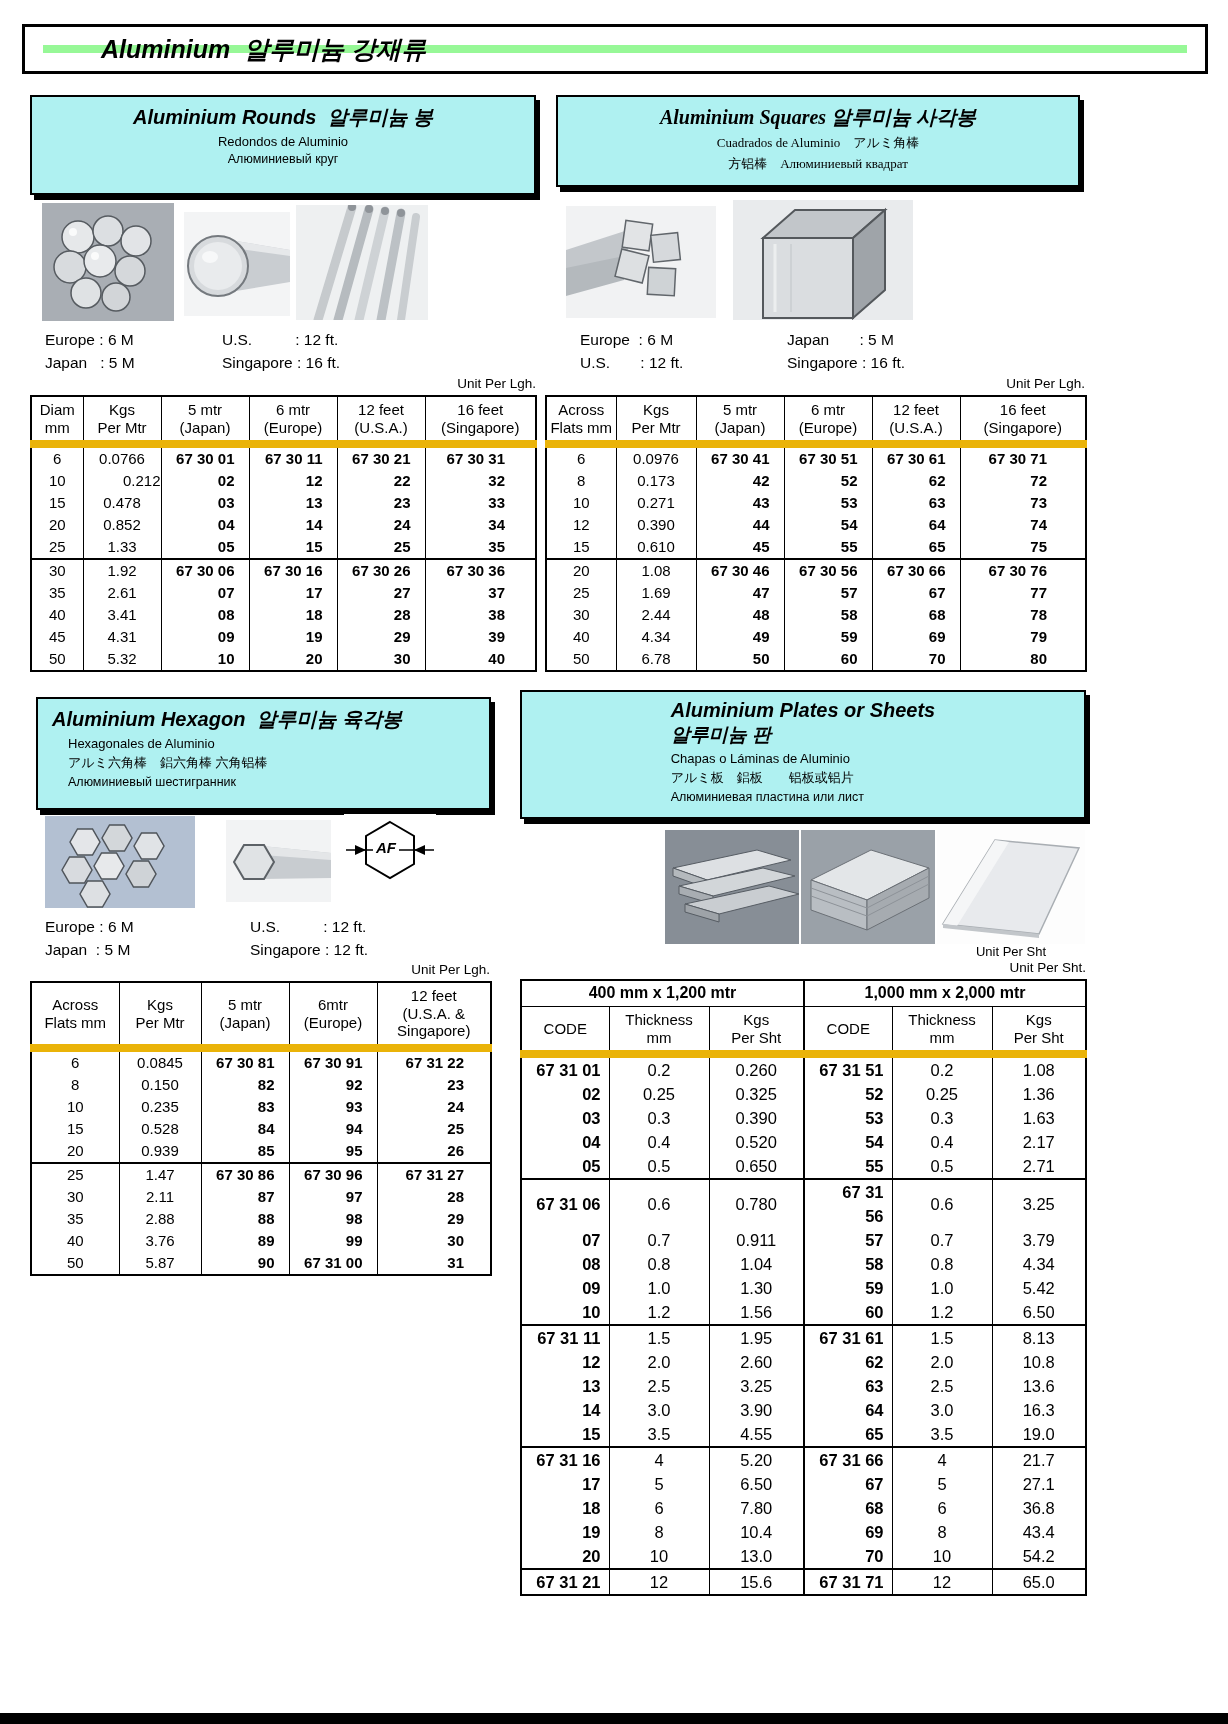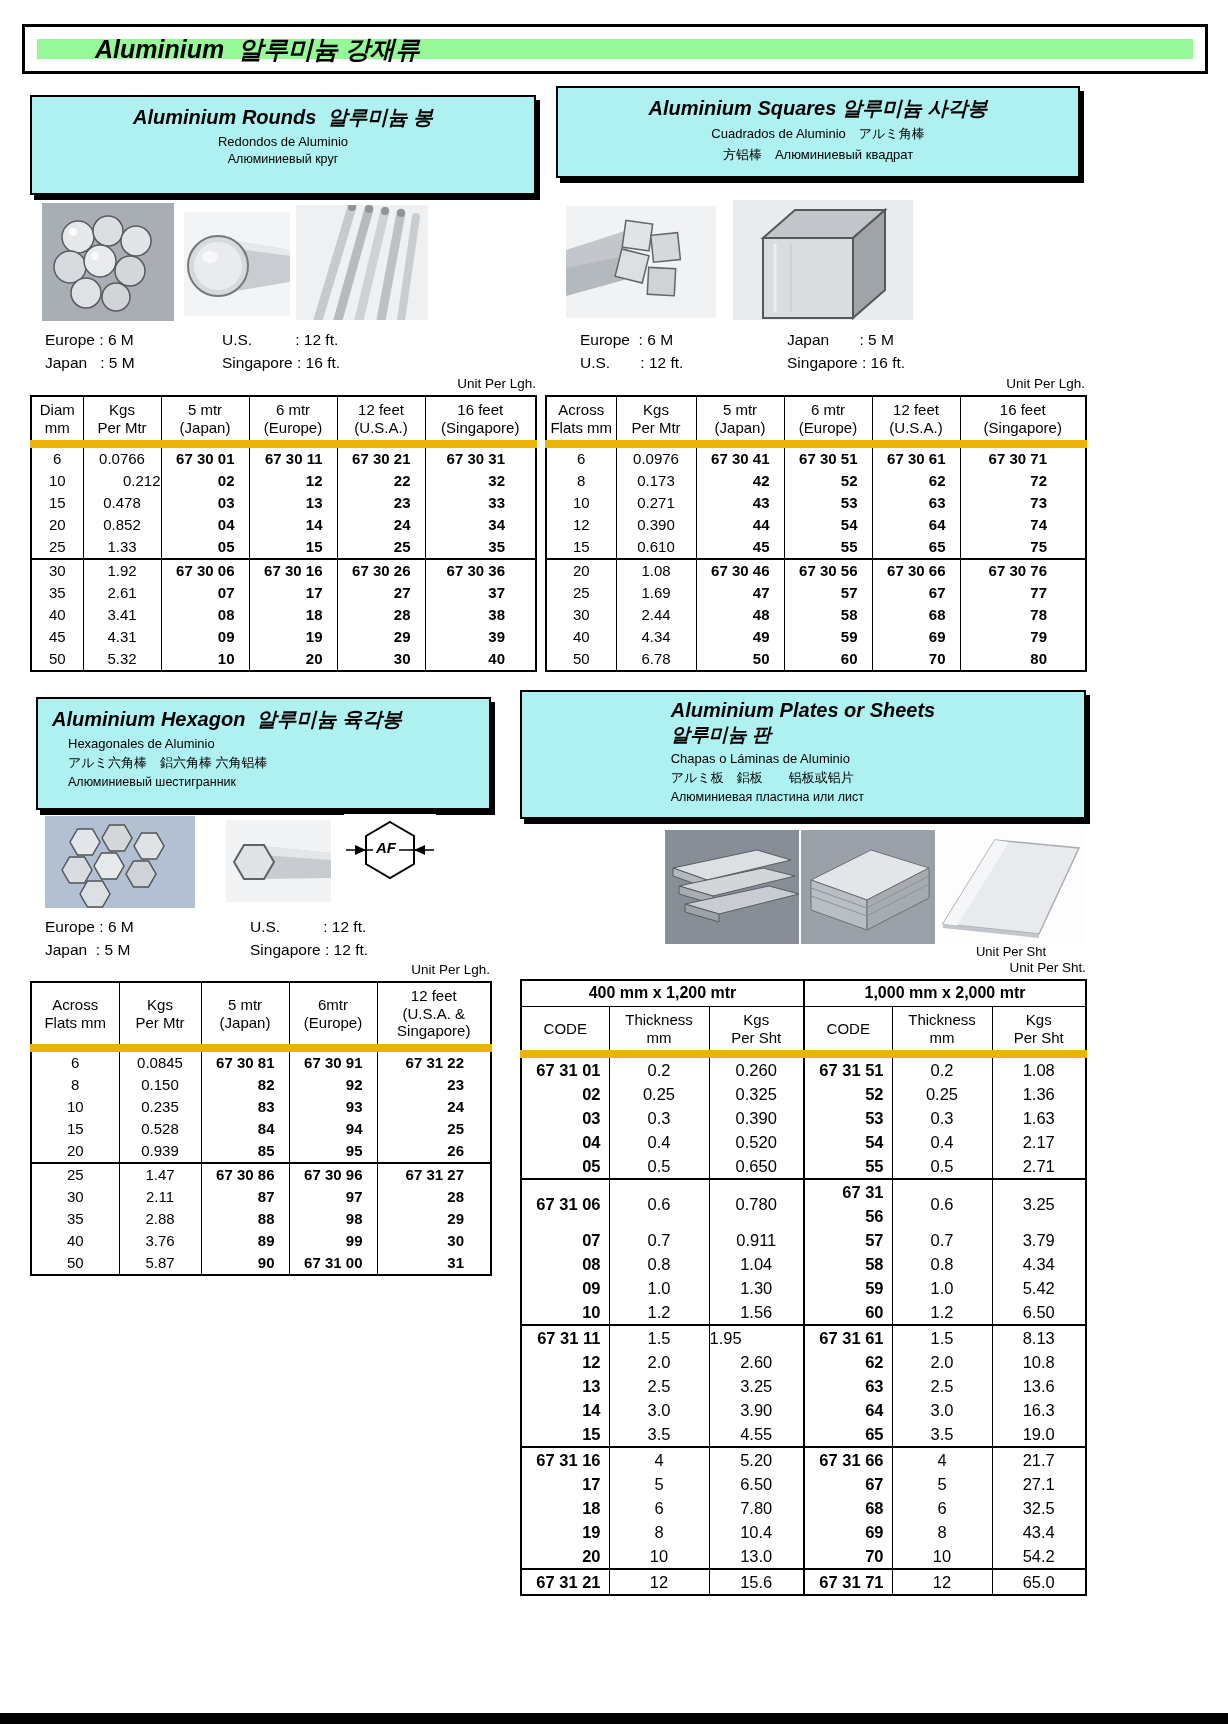--- a/index.html
+++ b/index.html
@@ -2,32 +2,32 @@
 <html><head>
 <meta charset="utf-8">
 <style>
   * { margin:0; padding:0; box-sizing:border-box; }
   html,body { background:#ffffff; }
   .page { position:relative; width:1228px; height:1724px; background:#fff;
           font-family:"Liberation Sans","DejaVu Sans",sans-serif; color:#000; overflow:hidden; }
 
   
   .main-header { position:absolute; left:22px; top:24px; width:1186px; height:50px;
-                 border:3px solid #000; background:#fff; padding:12px; }
+                 border:3px solid #000; background:#fff; padding:18px; }
   .main-header-inner { width:100%; height:100%; background:#97f897; display:flex; align-items:center; }
   .main-title { font-size:25px; font-weight:bold; font-style:italic; padding-left:58px; white-space:pre; }
 
   
   .sec-box { position:absolute; background:#aff1f1; border:2px solid #000;
              box-shadow:4px 5px 0 #000; padding-top:7px; }
   .sec-title { font-size:20px; font-weight:bold; font-style:italic; text-align:center; white-space:pre; }
   .sec-sub   { font-size:13px; margin-top:3px; text-align:center; white-space:pre; }
   .sec-sub.small { font-size:12.5px; }
   #rounds-box  { left:30px;  top:95px;  width:506px; height:100px; }
-  #squares-box { left:556px; top:86px;  width:524px; height:92px; }
+  #squares-box { left:556px; top:95px;  width:524px; height:92px;font-family:Liberation Serif, serif; }
   #hex-box     { left:36px;  top:697px; width:455px; height:113px; }
   #hex-box .sec-title { text-align:left; padding-left:14px; }
   #hex-box .sec-sub   { text-align:left; padding-left:30px; }
   #plates-box  { left:520px; top:690px; width:566px; height:129px; text-align:center; }
   .plates-inner { display:inline-block; text-align:left; }
   .plates-inner .sec-title { text-align:left; }
   .plates-inner .sec-sub   { text-align:left; }
 
   
   .photo { position:absolute; line-height:0; }
@@ -705,21 +705,21 @@
               <td class="bold" style="text-align: right; padding-right: 8px;">10</td>
               <td style="text-align: center;">1.2</td>
               <td style="text-align: center;">1.56</td>
               <td class="bold thick-left" style="text-align: right; padding-right: 8px;">60</td>
               <td style="text-align: center;">1.2</td>
               <td style="text-align: center;">6.50</td>
             </tr>
             <tr class="group-start">
               <td class="bold" style="text-align: right; padding-right: 8px;">67 31 11</td>
               <td style="text-align: center;">1.5</td>
-              <td style="text-align: left;">1.95</td>
+              <td style="text-align: center;">1.95</td>
               <td class="bold thick-left" style="text-align: right; padding-right: 8px;">67 31 61</td>
               <td style="text-align: center;">1.5</td>
               <td style="text-align: center;">8.13</td>
             </tr>
             <tr>
               <td class="bold" style="text-align: right; padding-right: 8px;">12</td>
               <td style="text-align: center;">2.0</td>
               <td style="text-align: center;">2.60</td>
               <td class="bold thick-left" style="text-align: right; padding-right: 8px;">62</td>
               <td style="text-align: center;">2.0</td>
@@ -764,21 +764,21 @@
               <td class="bold thick-left" style="text-align: right; padding-right: 8px;">67</td>
               <td style="text-align: center;">5</td>
               <td style="text-align: center;">27.1</td>
             </tr>
             <tr>
               <td class="bold" style="text-align: right; padding-right: 8px;">18</td>
               <td style="text-align: center;">6</td>
               <td style="text-align: center;">7.80</td>
               <td class="bold thick-left" style="text-align: right; padding-right: 8px;">68</td>
               <td style="text-align: center;">6</td>
-              <td style="text-align: center;">32.5</td>
+              <td style="text-align: center;">36.8</td>
             </tr>
             <tr>
               <td class="bold" style="text-align: right; padding-right: 8px;">19</td>
               <td style="text-align: center;">8</td>
               <td style="text-align: center;">10.4</td>
               <td class="bold thick-left" style="text-align: right; padding-right: 8px;">69</td>
               <td style="text-align: center;">8</td>
               <td style="text-align: center;">43.4</td>
             </tr>
             <tr>

